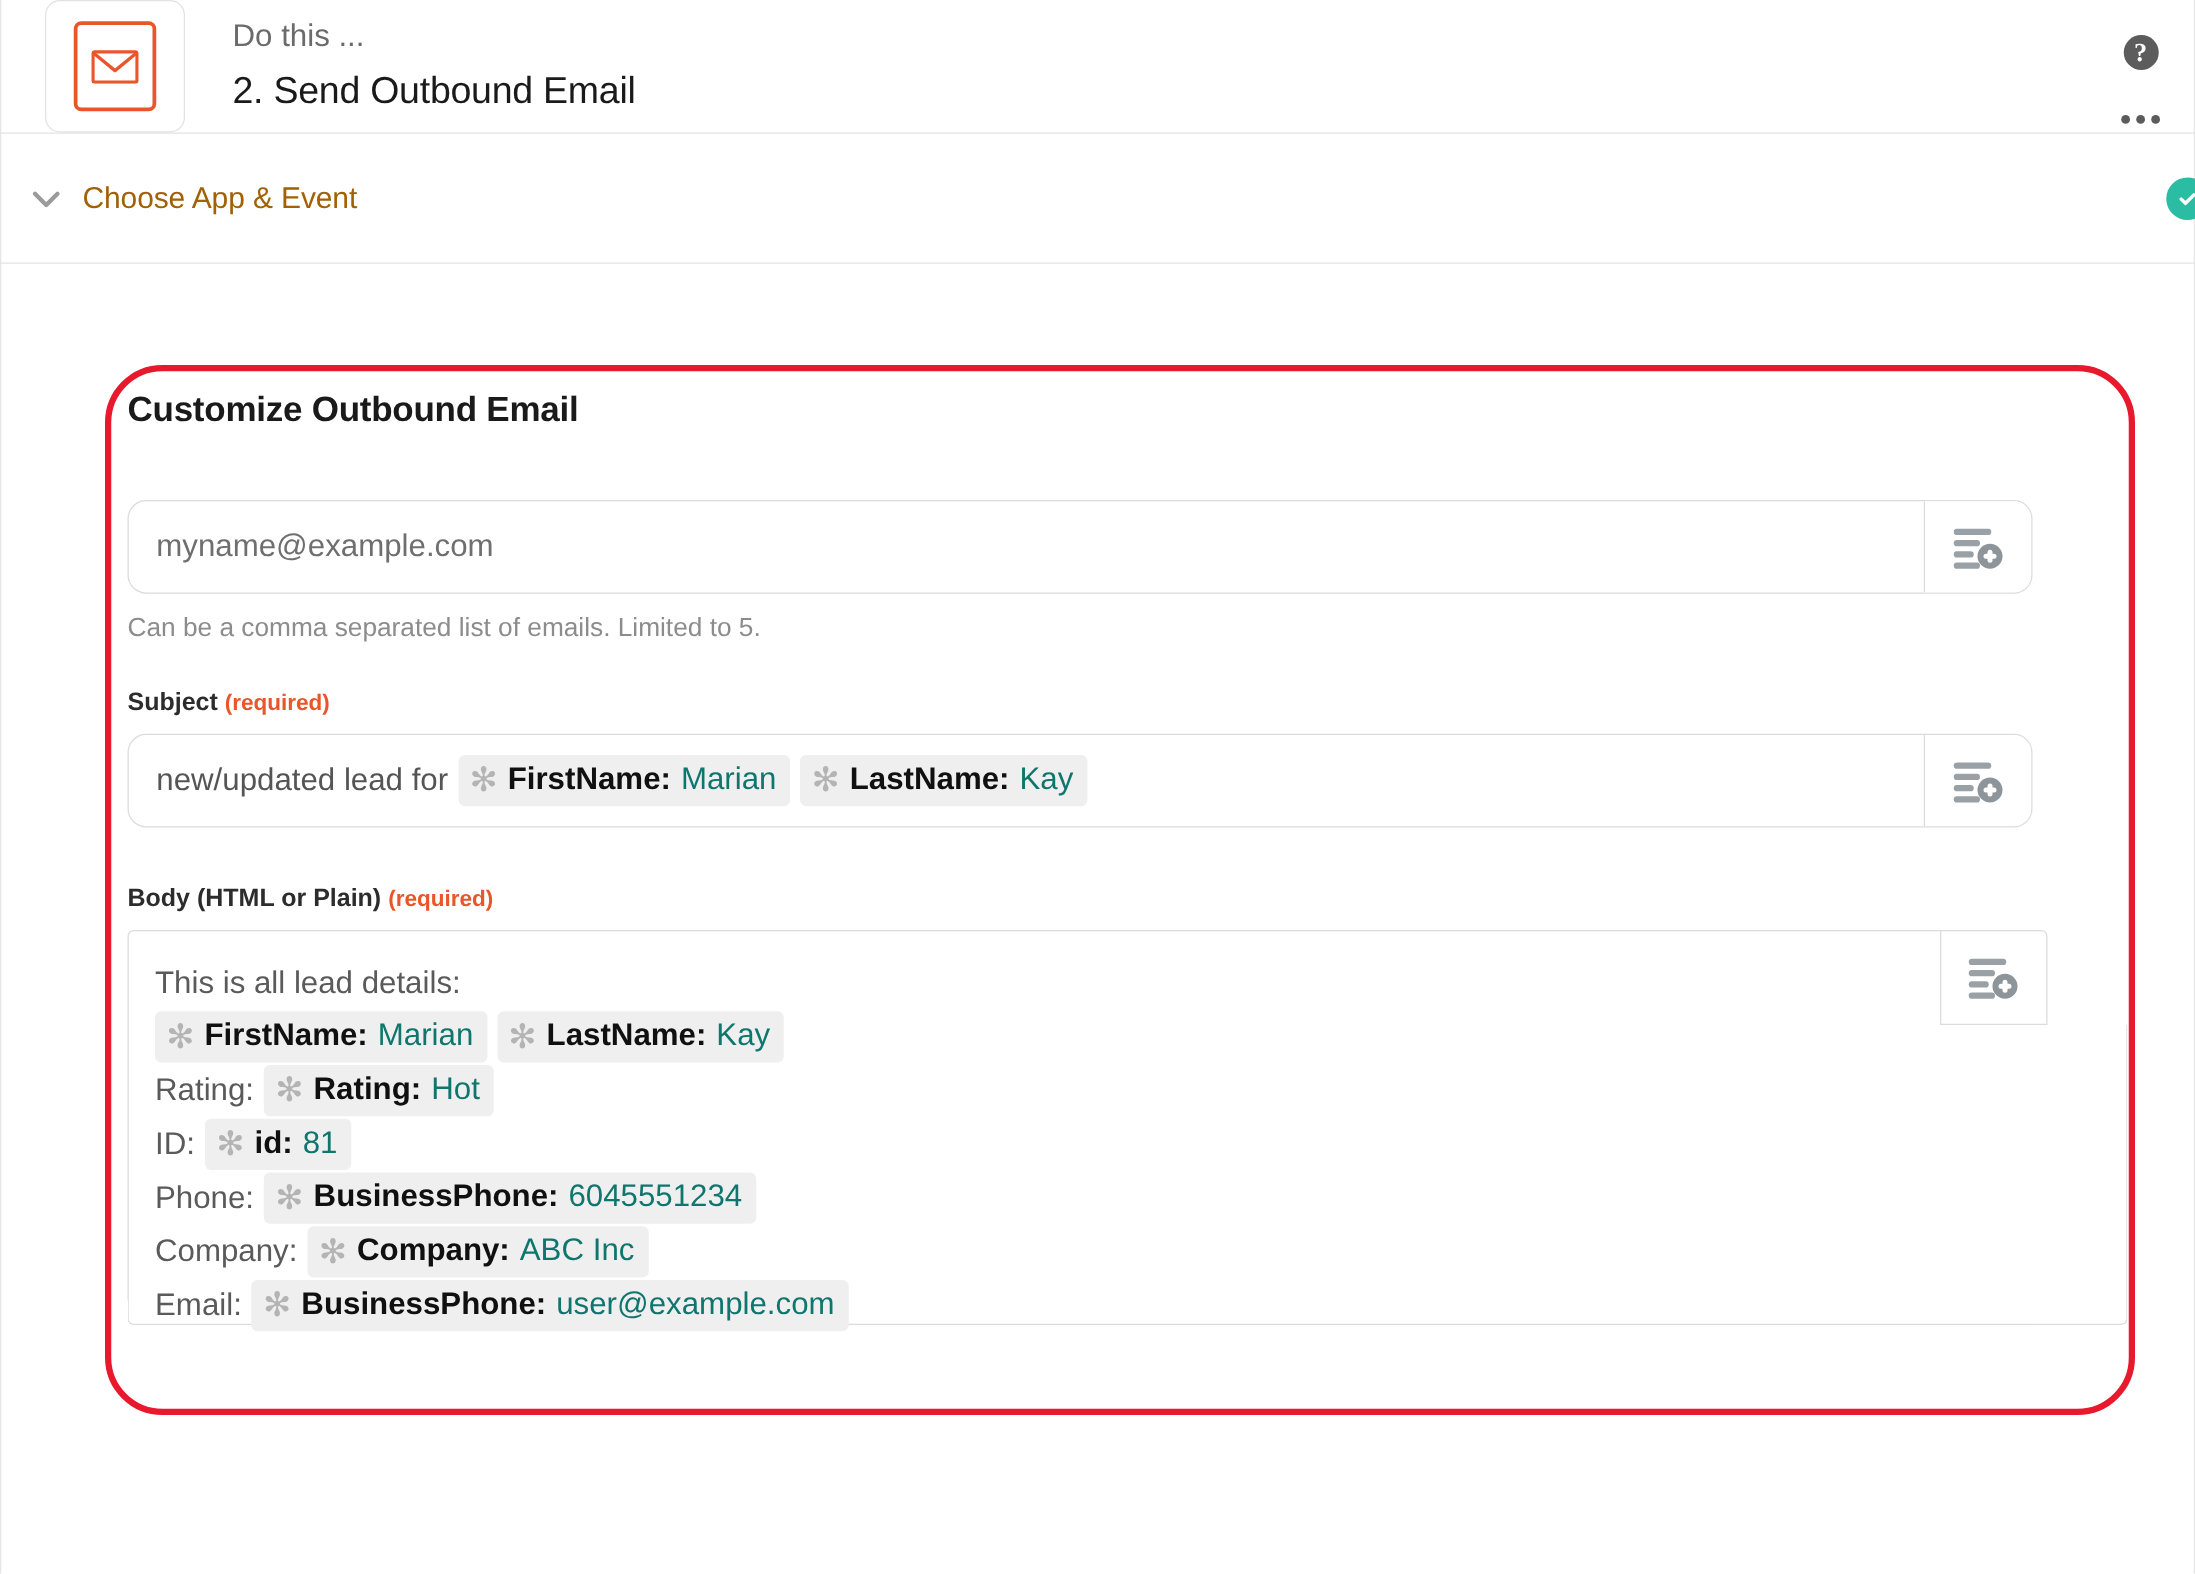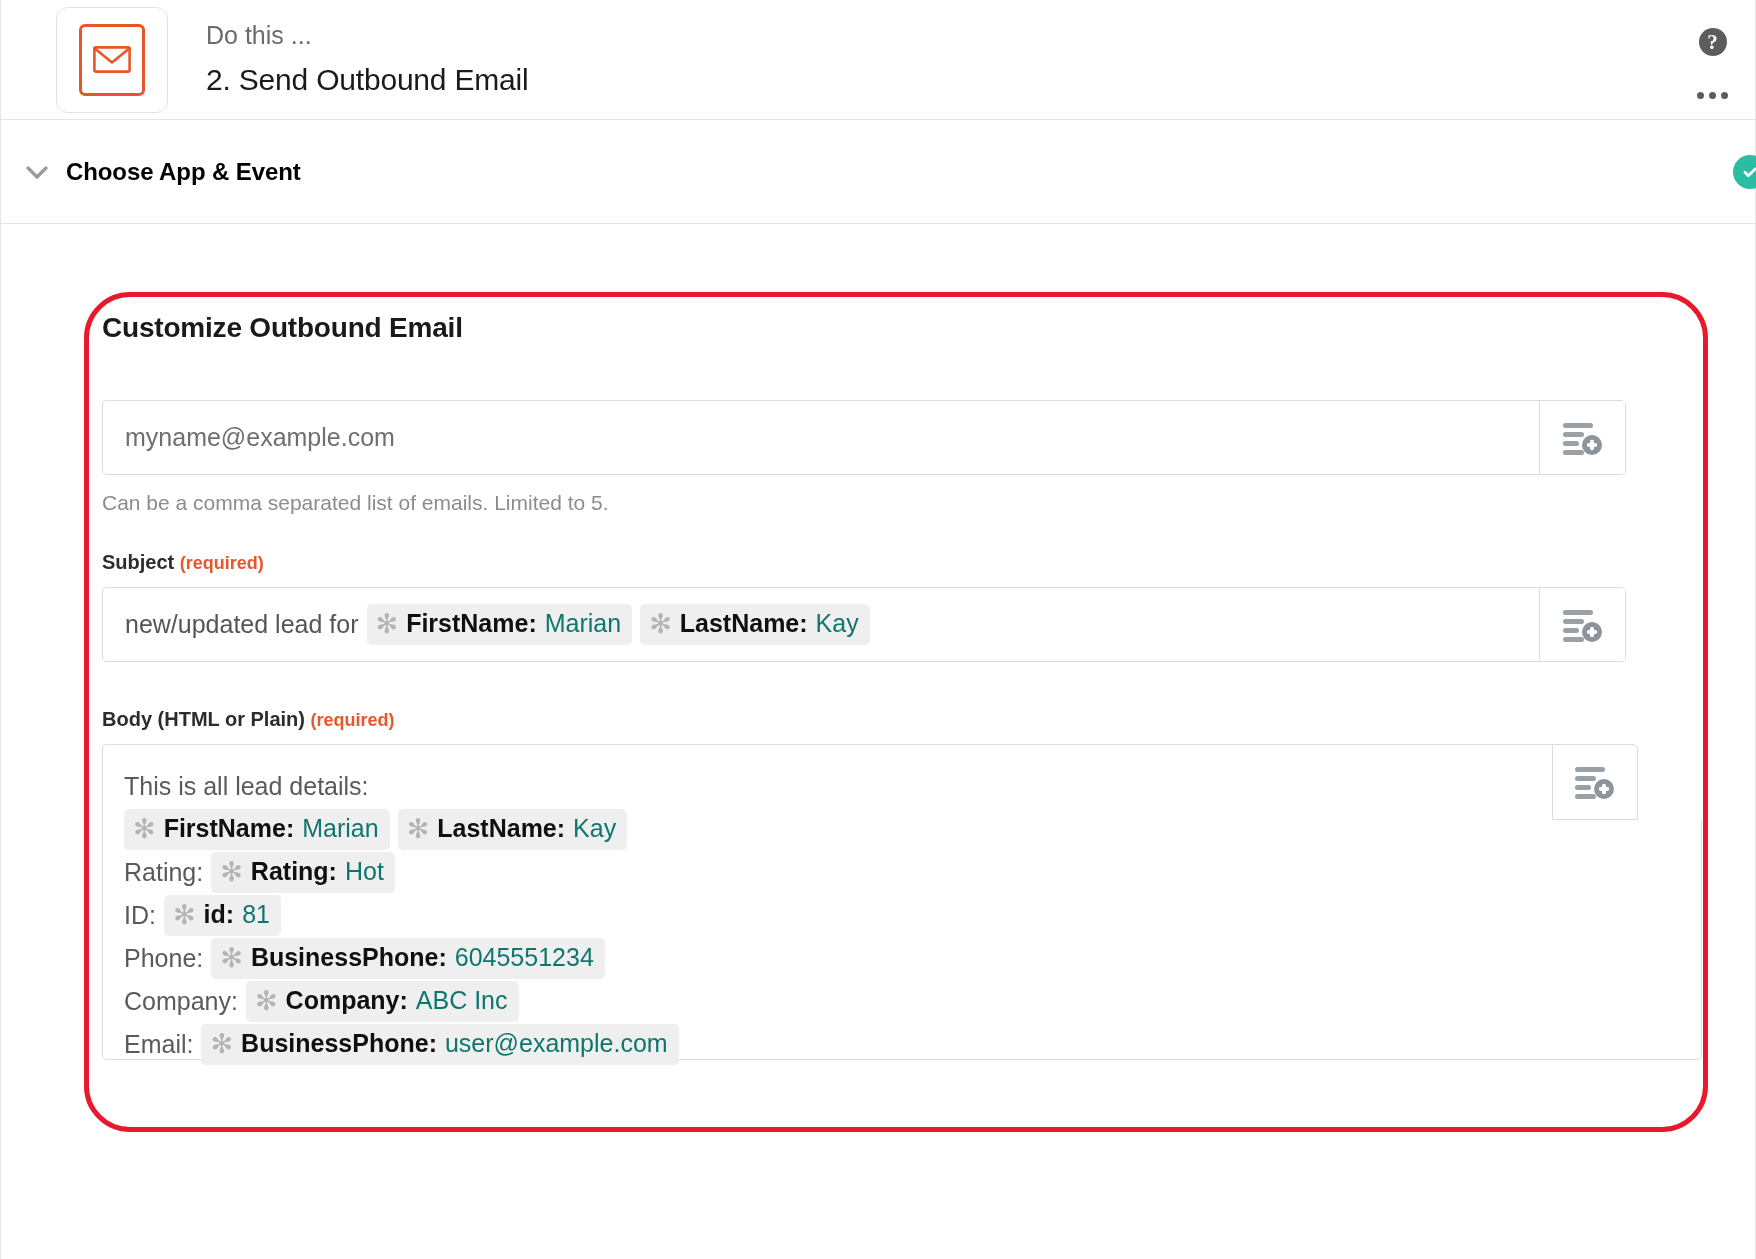--- a/index.html
+++ b/index.html
@@ -10,24 +10,24 @@
   }
   body { width: 1756px; height: 1259px; position: relative; overflow: hidden; }
 
   
   .frame-left  { position: absolute; left: 0;  top: 0; width: 1px; height: 1259px; background: #e6e6e6; }
   .frame-right { position: absolute; right: 0; top: 0; width: 1px; height: 1259px; background: #e6e6e6; }
 
   
   .header {
     position: relative;
-    height: 120px;
+    height: 107px;
     border-bottom: 1px solid #e3e3e3;
     display: flex; align-items: center;
-    padding-left: 56px;
+    padding-left: 36px;
   }
   .app-icon-box {
     width: 112px; height: 106px;
     border: 1px solid #e2e2e2;
     border-radius: 12px;
     background: #fff;
     display: flex; align-items: center; justify-content: center;
     flex: none;
   }
   .app-icon-inner {
@@ -67,21 +67,21 @@
 
   
   .choose-row {
     position: relative;
     height: 104px;
     border-bottom: 1px solid #e3e3e3;
     display: flex; align-items: center; padding-left: 20px;
   }
   .chev { width: 34px; height: 34px; flex: none; margin-right: 12px; }
   .choose-label {
-    font-size: 24px; font-weight: 700; color: #000000; letter-spacing: -0.1px;
+    font-size: 24px; font-weight: 400; color: #a16207; letter-spacing: -0.1px;
   }
   .check-badge {
     position: absolute; right: -11px; top: 50%; transform: translateY(-50%);
     width: 34px; height: 34px; border-radius: 50%;
     background: #2bbda4; display: flex; align-items: center; justify-content: center;
   }
 
   
   .red-box {
     position: absolute;
@@ -106,21 +106,21 @@
   .field { margin-bottom: 8px; }
   .field-label {
     font-size: 20px; font-weight: 700; color: #2c2c2c; margin-bottom: 13px;
   }
   .req { color: #e8562a; font-size: 18px; font-weight: 700; }
 
   .input-row {
     display: flex; align-items: stretch;
     width: 1524px;
     border: 1px solid #dcdcdc;
-    border-radius: 5px;
+    border-radius: 15px;
     background: #fff;
     overflow: hidden;
     height: 75px;
   }
   .input-area {
     flex: 1; display: flex; align-items: center;
     padding: 0 22px;
     font-size: 25px; color: #555;
     gap: 8px; flex-wrap: wrap;
     overflow: hidden;

